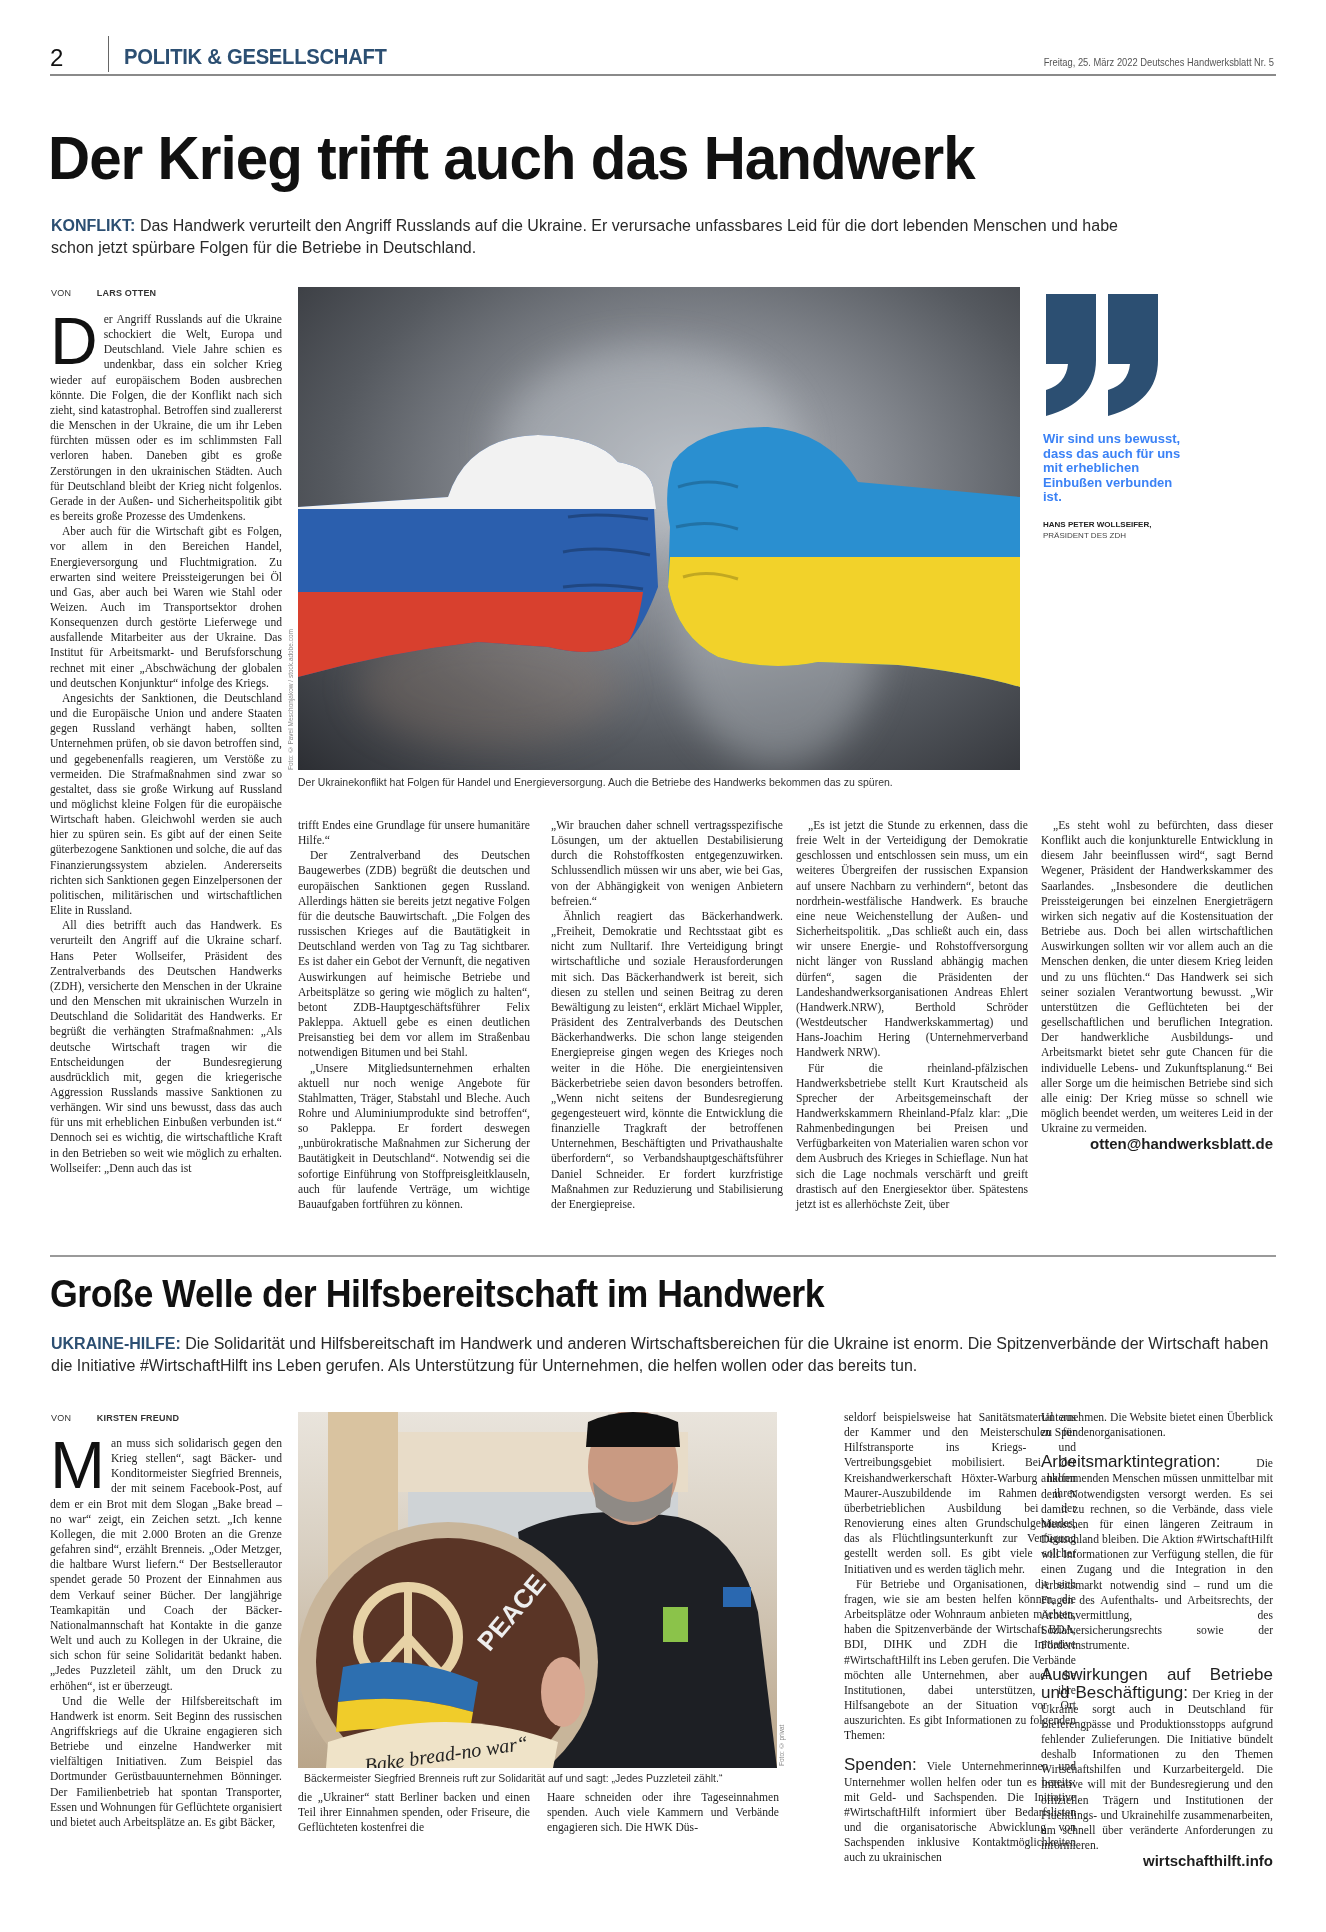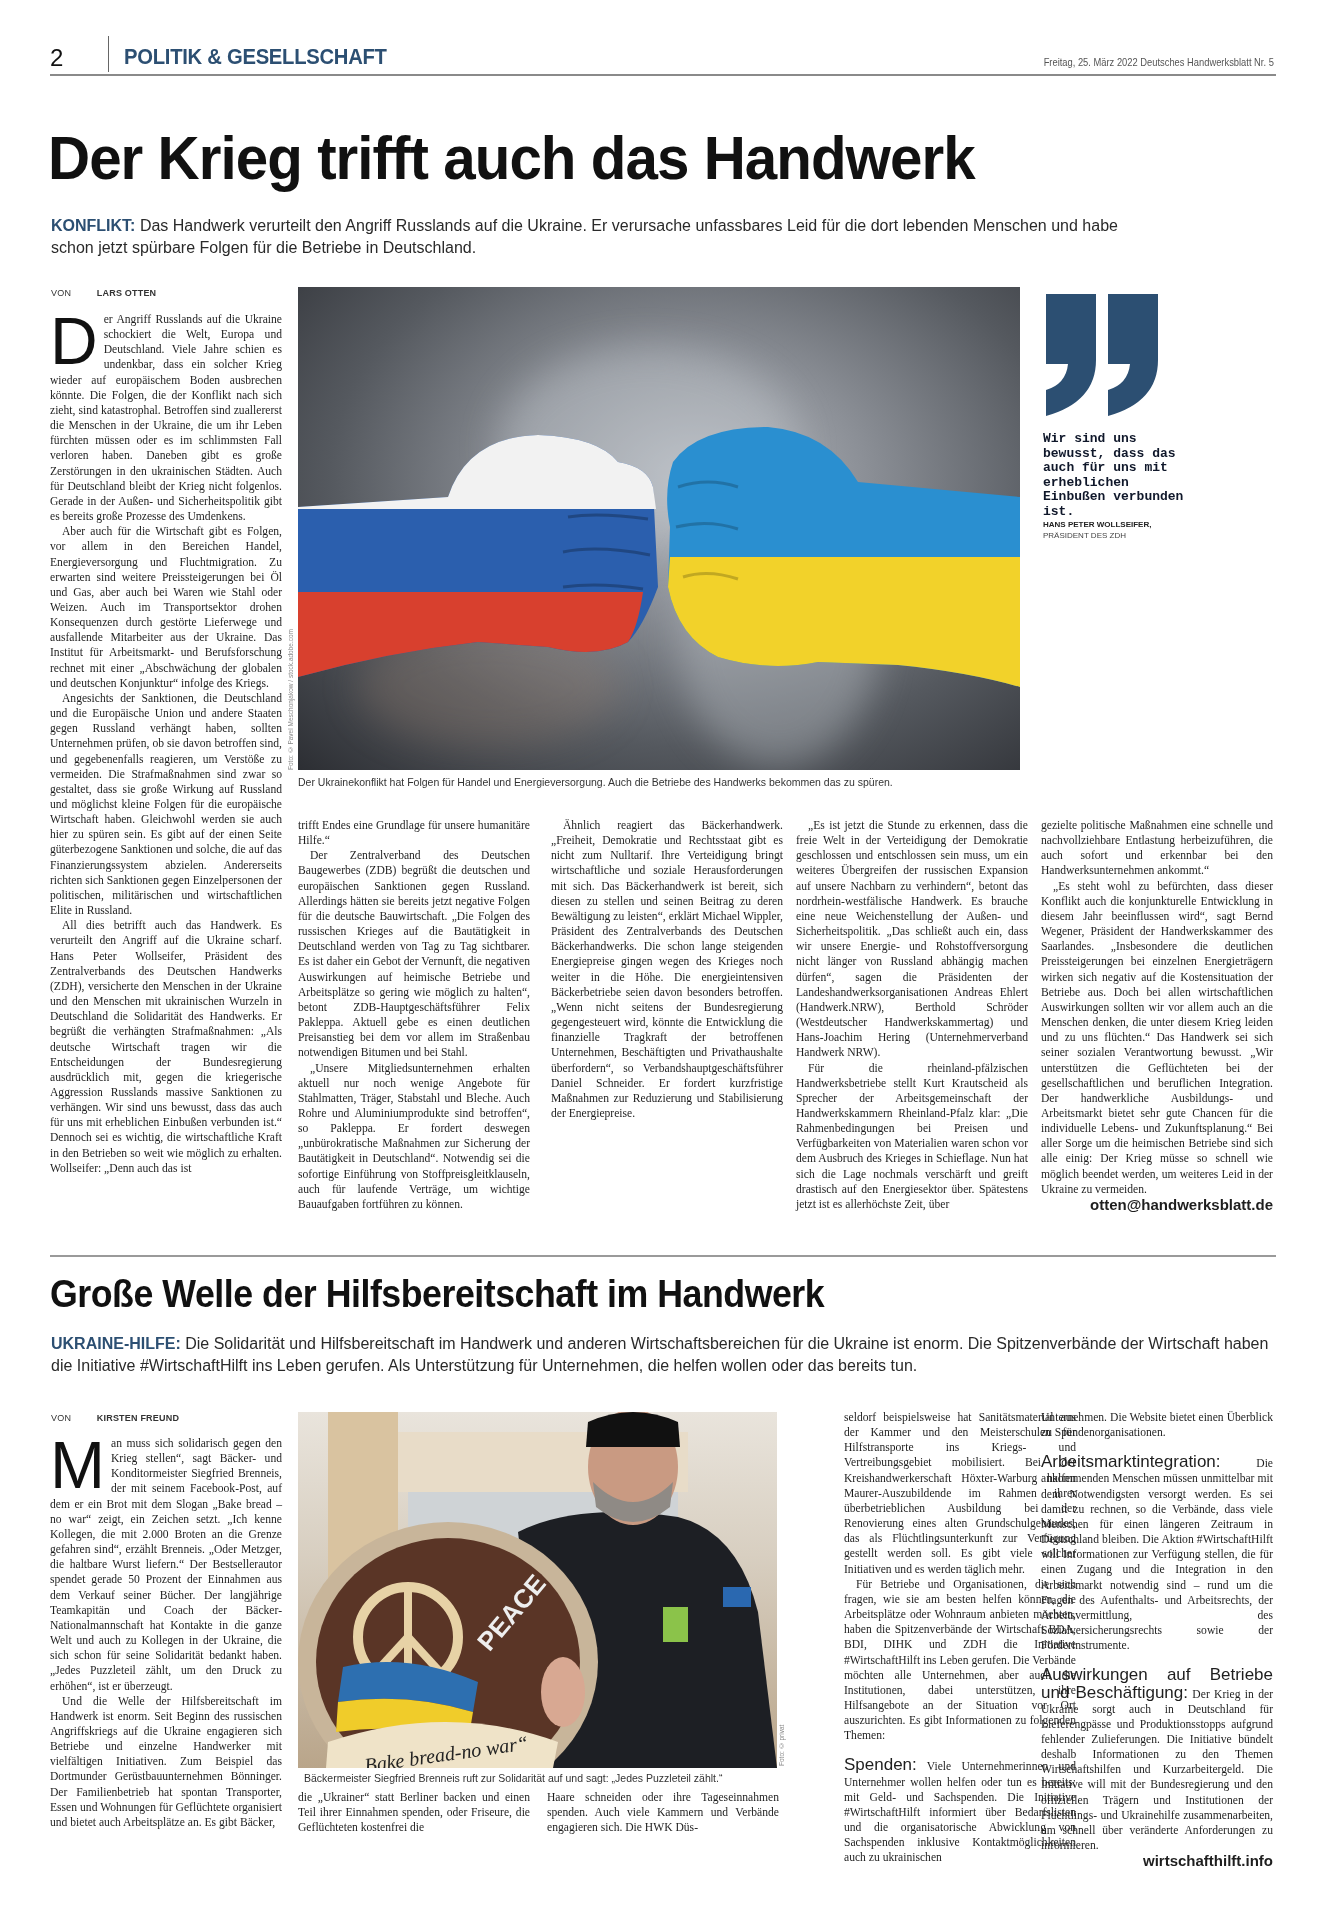--- a/index.html
+++ b/index.html
@@ -44,21 +44,21 @@
   
   #photo1 { left: 298px; top: 287px; width: 722px; height: 483px; overflow: hidden;
     background: radial-gradient(ellipse at 55% 40%, #b8bcc2 0%, #8c9097 30%, #55595f 65%, #2c2e33 100%); }
   #photo1 .cloud { position: absolute; border-radius: 50%; background: rgba(200,205,212,0.35); filter: blur(18px); }
   .fist { position: absolute; }
   #photo1-credit { left: 287px; top: 560px; width: 10px; height: 210px; font-family: "Liberation Sans", sans-serif; font-size: 6.5px; color: #888; writing-mode: vertical-rl; transform: rotate(180deg); white-space: nowrap; }
   #caption1 { left: 298px; top: 776px; font-family: "Liberation Sans", sans-serif; font-size: 10.5px; color: #333; }
 
   
   #quote-mark { left: 1040px; top: 290px; }
-  #quote-text { left: 1043px; top: 432px; width: 150px; font-family: Liberation Mono, monospace; font-weight: bold; font-size: 13px; line-height: 14.5px; color: #0f172a; }
+  #quote-text { left: 1043px; top: 432px; width: 150px; font-family: Liberation Sans, sans-serif; font-weight: bold; font-size: 13px; line-height: 14.5px; color: #3b82f6; }
   #quote-author { left: 1043px; top: 520px; font-family: "Liberation Sans", sans-serif; font-size: 8px; font-weight: bold; color: #222; }
   #quote-role { left: 1043px; top: 531px; font-family: "Liberation Sans", sans-serif; font-size: 8px; color: #444; }
 
   
   #article-divider { left: 50px; top: 1255px; width: 1226px; height: 2px; background: #9a9a9a; }
 
   
   #headline2 { left: 50px; top: 1273px; font-size: 38px; transform: scaleX(0.94); transform-origin: left top; letter-spacing: -0.5px; }
   #teaser2 { left: 51px; top: 1333px; width: 1230px; }
   #byline2 { left: 51px; top: 1413px; }
@@ -125,28 +125,28 @@
 <div class="abs" id="quote-text">Wir sind uns bewusst, dass das auch für uns mit erheblichen Einbußen verbunden ist.</div>
 <div class="abs" id="quote-author">HANS PETER WOLLSEIFER,</div>
 <div class="abs" id="quote-role">PRÄSIDENT DES ZDH</div>
 
 <div class="col" id="a1c2">
   <p class="noindent">trifft Endes eine Grundlage für unsere humanitäre Hilfe.“</p>
   <p>Der Zentralverband des Deutschen Baugewerbes (ZDB) begrüßt die deutschen und europäischen Sanktionen gegen Russland. Allerdings hätten sie bereits jetzt negative Folgen für die deutsche Bauwirtschaft. „Die Folgen des russischen Krieges auf die Bautätigkeit in Deutschland werden von Tag zu Tag sichtbarer. Es ist daher ein Gebot der Vernunft, die negativen Auswirkungen auf heimische Betriebe und Arbeitsplätze so gering wie möglich zu halten“, betont ZDB-Hauptgeschäftsführer Felix Pakleppa. Aktuell gebe es einen deutlichen Preisanstieg bei dem vor allem im Straßenbau notwendigen Bitumen und bei Stahl.</p>
   <p>„Unsere Mitgliedsunternehmen erhalten aktuell nur noch wenige Angebote für Stahlmatten, Träger, Stabstahl und Bleche. Auch Rohre und Aluminiumprodukte sind betroffen“, so Pakleppa. Er fordert deswegen „unbürokratische Maßnahmen zur Sicherung der Bautätigkeit in Deutschland“. Notwendig sei die sofortige Einführung von Stoffpreisgleitklauseln, auch für laufende Verträge, um wichtige Bauaufgaben fortführen zu können.</p>
 </div>
 <div class="col" id="a1c3">
+  <p class="noindent">„Wir brauchen daher schnell vertragsspezifische Lösungen, um der aktuellen Destabilisierung durch die Rohstoffkosten entgegenzuwirken. Schlussendlich müssen wir uns aber, wie bei Gas, von der Abhängigkeit von wenigen Anbietern befreien.“</p>
   <p>Ähnlich reagiert das Bäckerhandwerk. „Freiheit, Demokratie und Rechtsstaat gibt es nicht zum Nulltarif. Ihre Verteidigung bringt wirtschaftliche und soziale Herausforderungen mit sich. Das Bäckerhandwerk ist bereit, sich diesen zu stellen und seinen Beitrag zu deren Bewältigung zu leisten“, erklärt Michael Wippler, Präsident des Zentralverbands des Deutschen Bäckerhandwerks. Die schon lange steigenden Energiepreise gingen wegen des Krieges noch weiter in die Höhe. Die energieintensiven Bäckerbetriebe seien davon besonders betroffen. „Wenn nicht seitens der Bundesregierung gegengesteuert wird, könnte die Entwicklung die finanzielle Tragkraft der betroffenen Unternehmen, Beschäftigten und Privathaushalte überfordern“, so Verbandshauptgeschäftsführer Daniel Schneider. Er fordert kurzfristige Maßnahmen zur Reduzierung und Stabilisierung der Energiepreise.</p>
 </div>
 <div class="col" id="a1c4">
   <p>„Es ist jetzt die Stunde zu erkennen, dass die freie Welt in der Verteidigung der Demokratie geschlossen und entschlossen sein muss, um ein weiteres Übergreifen der russischen Expansion auf unsere Nachbarn zu verhindern“, betont das nordrhein-westfälische Handwerk. Es brauche eine neue Weichenstellung der Außen- und Sicherheitspolitik. „Das schließt auch ein, dass wir unsere Energie- und Rohstoffversorgung nicht länger von Russland abhängig machen dürfen“, sagen die Präsidenten der Landeshandwerksorganisationen Andreas Ehlert (Handwerk.NRW), Berthold Schröder (Westdeutscher Handwerkskammertag) und Hans-Joachim Hering (Unternehmerverband Handwerk NRW).</p>
   <p>Für die rheinland-pfälzischen Handwerksbetriebe stellt Kurt Krautscheid als Sprecher der Arbeitsgemeinschaft der Handwerkskammern Rheinland-Pfalz klar: „Die Rahmenbedingungen bei Preisen und Verfügbarkeiten von Materialien waren schon vor dem Ausbruch des Krieges in Schieflage. Nun hat sich die Lage nochmals verschärft und greift drastisch auf den Energiesektor über. Spätestens jetzt ist es allerhöchste Zeit, über</p>
 </div>
 <div class="col" id="a1c5">
-  <p class="noindent">gezielte politische Maßnahmen eine schnelle und nachvollziehbare Entlastung herbeizuführen, die auch sofort und erkennbar bei den Handwerksunternehmen ankommt.“</p>
   <p>„Es steht wohl zu befürchten, dass dieser Konflikt auch die konjunkturelle Entwicklung in diesem Jahr beeinflussen wird“, sagt Bernd Wegener, Präsident der Handwerkskammer des Saarlandes. „Insbesondere die deutlichen Preissteigerungen bei einzelnen Energieträgern wirken sich negativ auf die Kostensituation der Betriebe aus. Doch bei allen wirtschaftlichen Auswirkungen sollten wir vor allem auch an die Menschen denken, die unter diesem Krieg leiden und zu uns flüchten.“ Das Handwerk sei sich seiner sozialen Verantwortung bewusst. „Wir unterstützen die Geflüchteten bei der gesellschaftlichen und beruflichen Integration. Der handwerkliche Ausbildungs- und Arbeitsmarkt bietet sehr gute Chancen für die individuelle Lebens- und Zukunftsplanung.“ Bei aller Sorge um die heimischen Betriebe sind sich alle einig: Der Krieg müsse so schnell wie möglich beendet werden, um weiteres Leid in der Ukraine zu vermeiden.</p>
   <p class="email">otten@handwerksblatt.de</p>
 </div>
 
 <div class="abs" id="article-divider"></div>
 
 <h2 class="abs headline" id="headline2">Große Welle der Hilfsbereitschaft im Handwerk</h2>
 <div class="abs teaser" id="teaser2">
   <span class="kicker">UKRAINE-HILFE:</span><span> Die Solidarität und Hilfsbereitschaft im Handwerk und anderen Wirtschaftsbereichen für die Ukraine ist enorm. Die Spitzenverbände der Wirtschaft haben die Initiative #WirtschaftHilft ins Leben gerufen. Als Unterstützung für Unternehmen, die helfen wollen oder das bereits tun.</span>
 </div>

